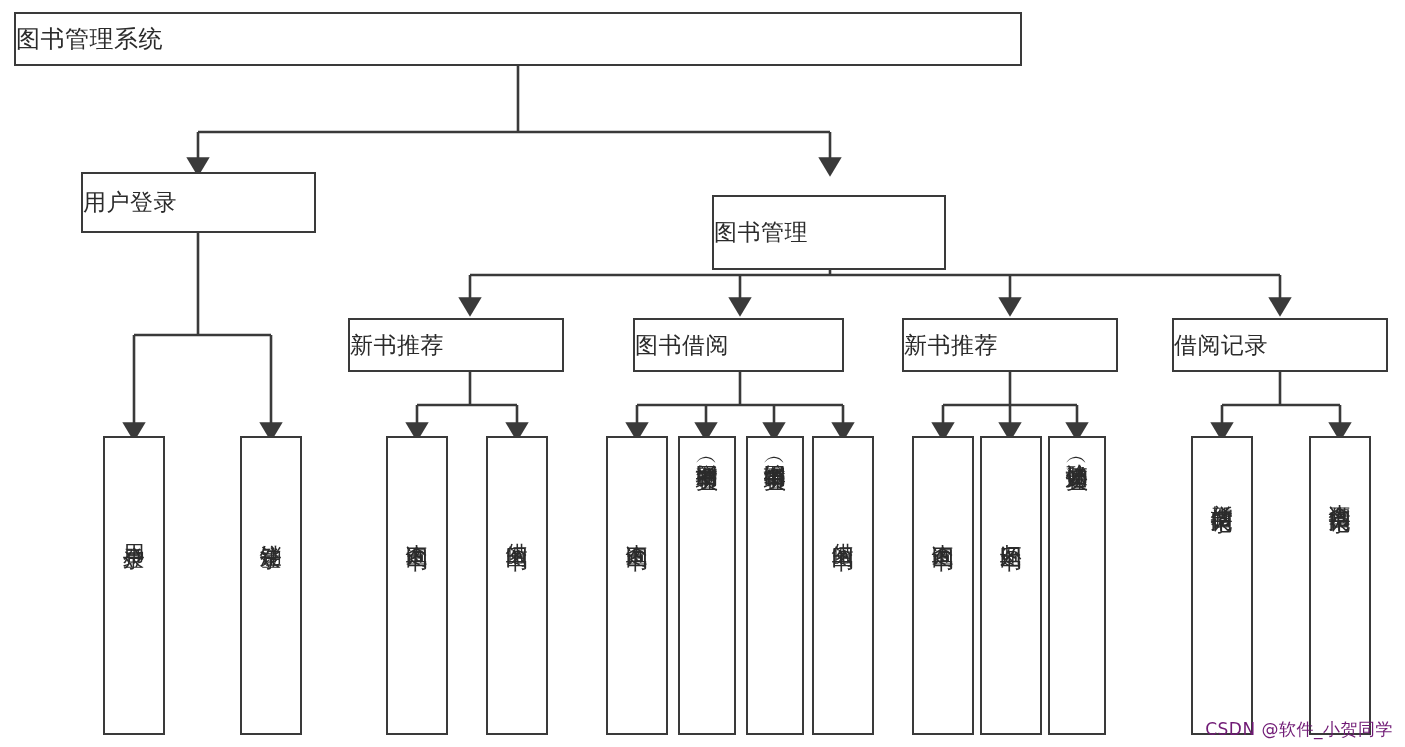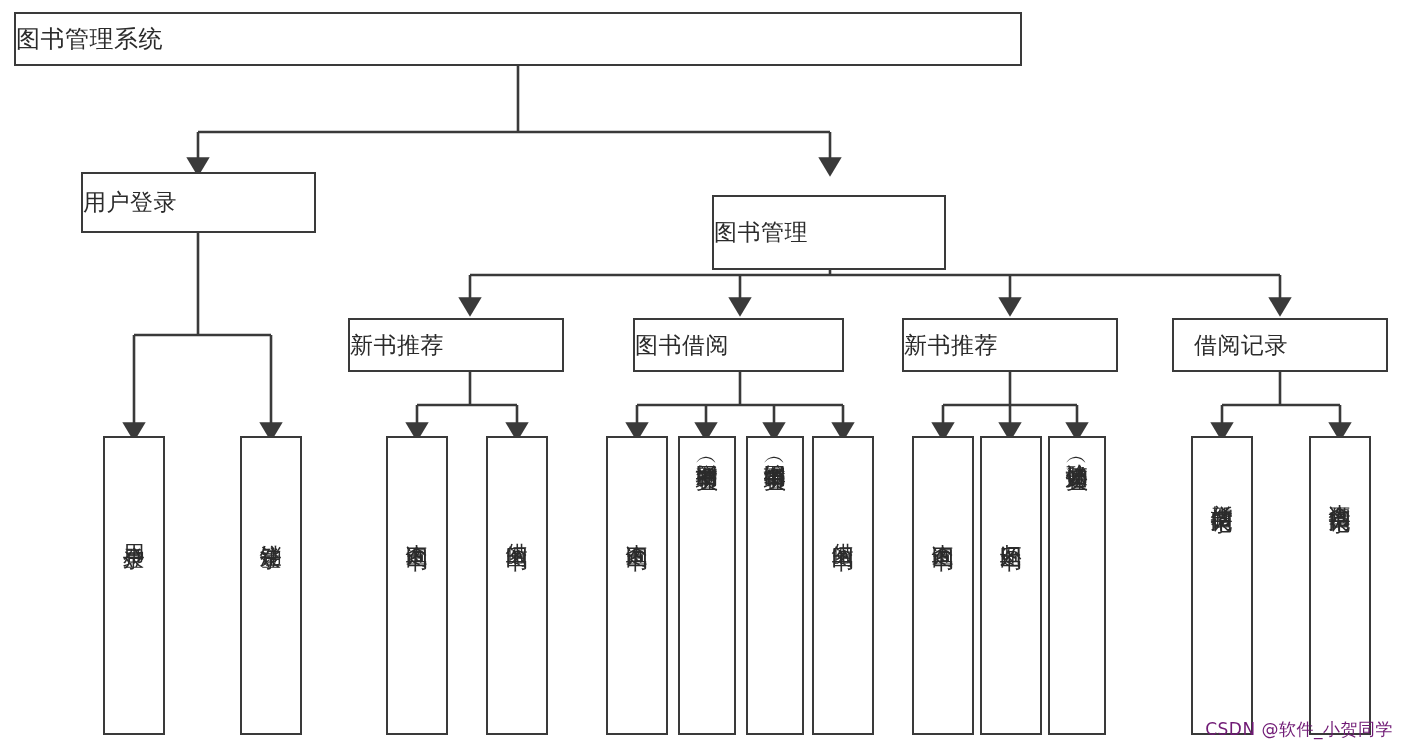--- a/index.html
+++ b/index.html
@@ -144,21 +144,21 @@
 
   <div class="node horiz" style="left:348px; top:318px; width:216px; height:54px;">
     <span class="node-label">新书推荐</span>
   </div>
   <div class="node horiz" style="left:633px; top:318px; width:211px; height:54px;">
     <span class="node-label">图书借阅</span>
   </div>
   <div class="node horiz" style="left:902px; top:318px; width:216px; height:54px;">
     <span class="node-label">新书推荐</span>
   </div>
-  <div class="node horiz" style="left:1172px; top:318px; width:216px; height:54px;padding-left:20px;">
+  <div class="node horiz" style="left:1172px; top:318px; width:216px; height:54px;">
     <span class="node-label">借阅记录</span>
   </div>
 
   <div class="node vert" style="left:103px; top:436px; width:62px; height:299px; padding-top:88px;">
     <span class="node-label">用户登录</span>
   </div>
   <div class="node vert" style="left:240px; top:436px; width:62px; height:299px; padding-top:88px;">
     <span class="node-label">注销登录</span>
   </div>
 

